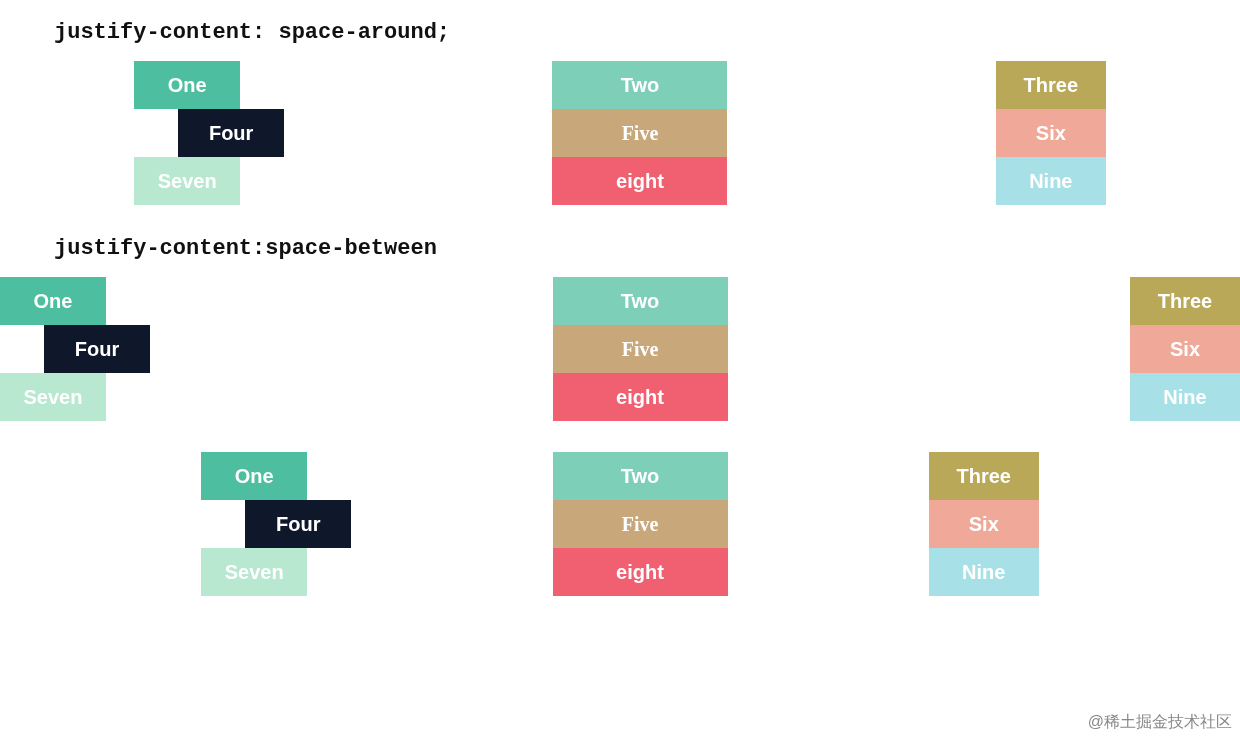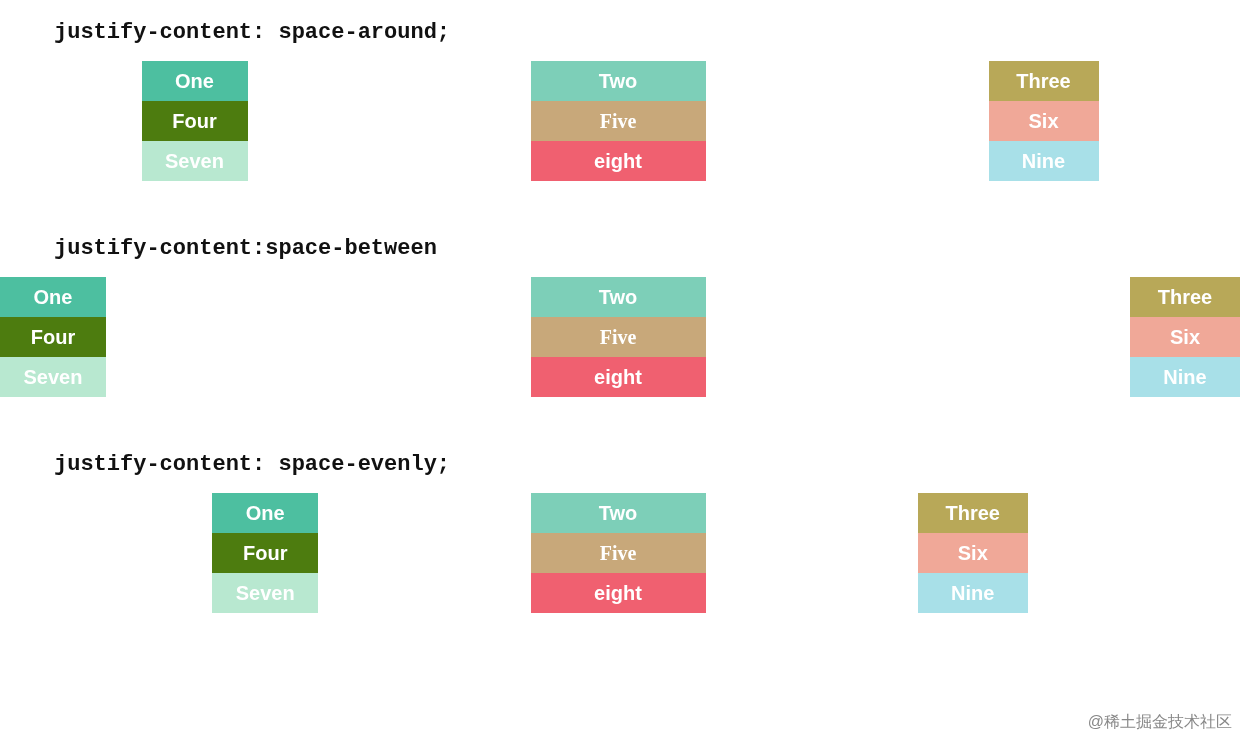--- a/index.html
+++ b/index.html
@@ -46,34 +46,34 @@
       gap: 0px;
     }
 
     .box {
       display: flex;
       align-items: center;
       justify-content: center;
       font-size: 20px;
       font-weight: bold;
       color: #fff;
-      height: 40px;
+      height: 48px;
       padding: 0 8px;
     }
 
     
     .col1 .box { width: 106px; }
     
     .col2 .box { width: 175px; }
     
     .col3 .box { width: 110px; }
 
     
     .green-dark   { background-color: #4dbfa0; }
-    .green-light  { background-color: #4d7c0f; }
+    .green-light  { background-color: #0f172a; margin-left: 44px; }
     .green-pale   { background-color: #b8e8d0; }
     .green-mid    { background-color: #7dcfb8; }
 
     .tan          { background-color: #c8a87a; font-family: Liberation Serif, serif; }
     .red          { background-color: #f06070; }
 
     .olive        { background-color: #b8a858; }
     .pink-light   { background-color: #f0a898; }
     .cyan-light   { background-color: #a8e0e8; }
 
@@ -118,21 +118,20 @@
         <div class="box green-mid">Two</div>
         <div class="box tan">Five</div>
         <div class="box red">eight</div>
       </div>
       <div class="column col3">
         <div class="box olive">Three</div>
         <div class="box pink-light">Six</div>
         <div class="box cyan-light">Nine</div>
       </div>
     </div>
-    <div class="section-label">justify-content: space-evenly;</div>
     <div class="demo-container space-evenly">
       <div class="column col1">
         <div class="box green-dark">One</div>
         <div class="box green-light">Four</div>
         <div class="box green-pale">Seven</div>
       </div>
       <div class="column col2">
         <div class="box green-mid">Two</div>
         <div class="box tan">Five</div>
         <div class="box red">eight</div>

